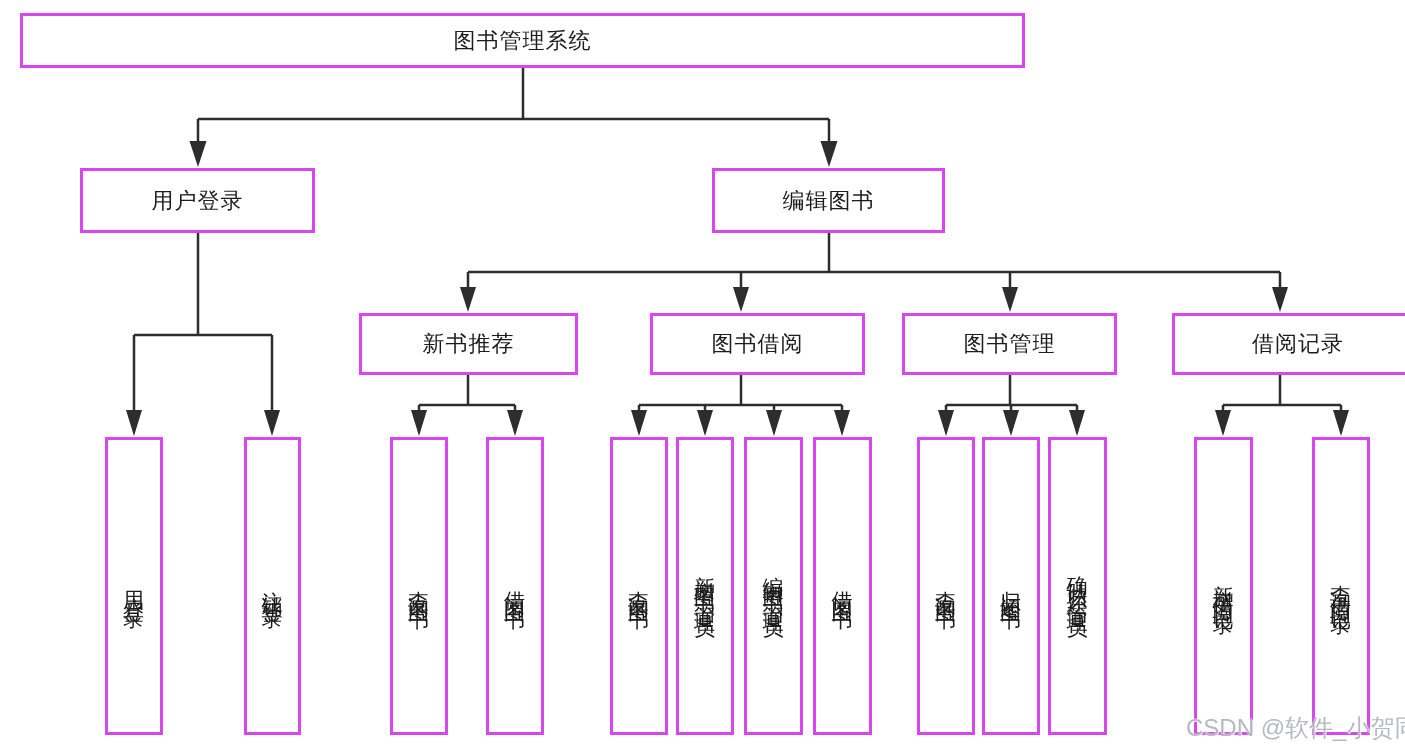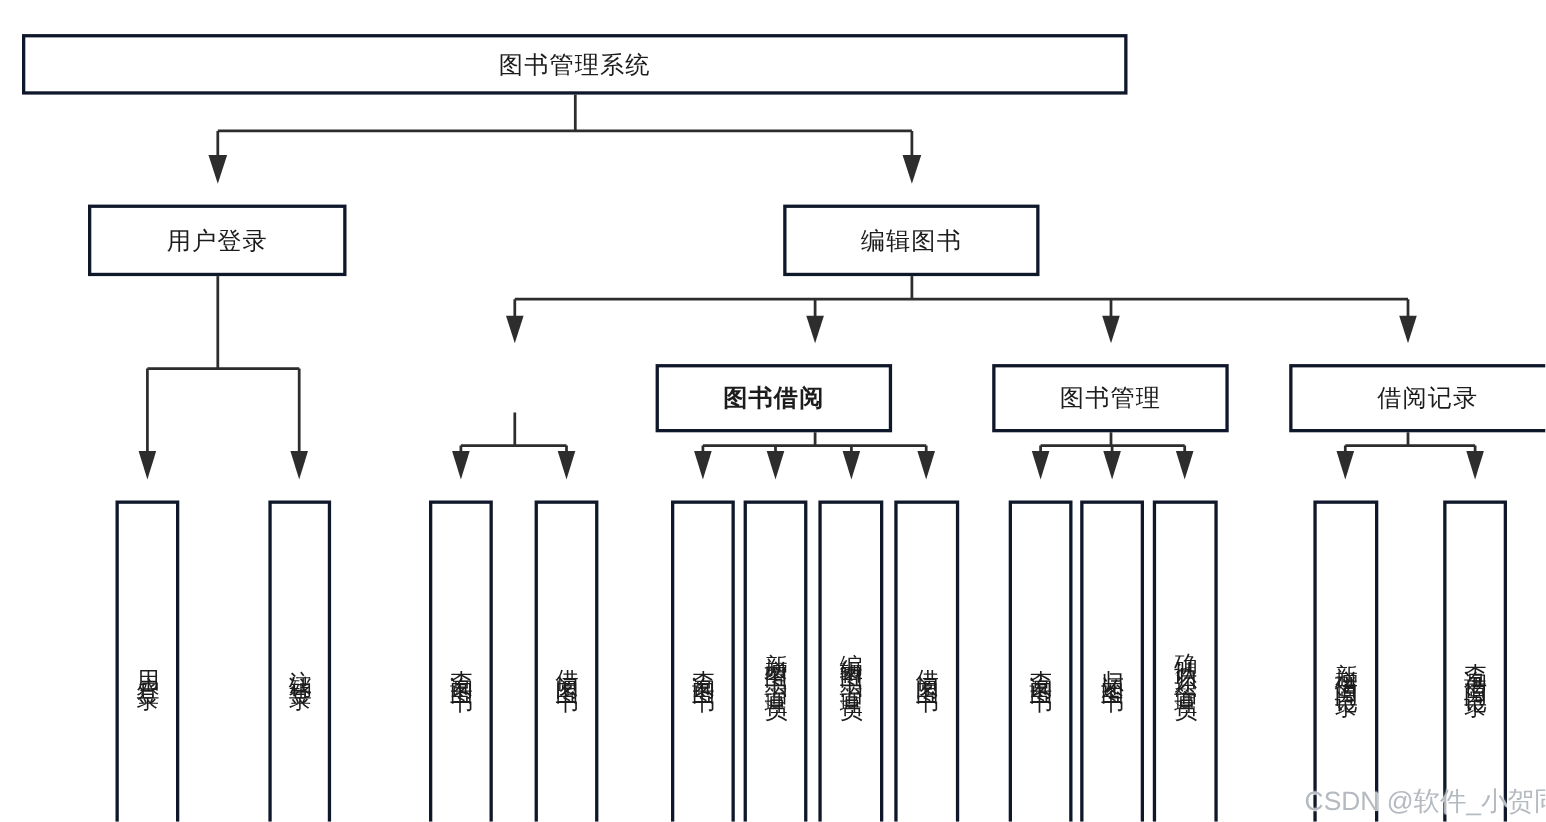--- a/index.html
+++ b/index.html
@@ -18,28 +18,27 @@
   .connector-layer {
     position: absolute;
     left: 0; top: 0;
     width: 1405px;
     height: 747px;
     z-index: 1;
   }
   .node {
     position: absolute;
     box-sizing: border-box;
-    border: 3px solid #0f172a;
+    border: 3px solid #d946ef;
     background: #ffffff;
     display: flex;
     align-items: center;
     justify-content: center;
     color: #1c1c1c;
     z-index: 2;
-    margin-top: 18px;
   }
   .node-h {
     font-size: 22px;
     letter-spacing: 1px;
     white-space: nowrap;
   }
   .node-v {
     font-size: 21px;
     writing-mode: vertical-rl;
     text-orientation: mixed;
@@ -108,21 +107,22 @@
       <polygon points="1215,410 1231,410 1223,436"></polygon>
       <polygon points="1333,410 1349,410 1341,436"></polygon>
     </g>
   </svg>
 
   <div class="node node-h" style="left:20px; top:13px; width:1005px; height:55px;">图书管理系统</div>
 
   <div class="node node-h" style="left:80px; top:168px; width:235px; height:65px;">用户登录</div>
   <div class="node node-h" style="left:712px; top:168px; width:233px; height:65px;">编辑图书</div>
 
-  <div class="node node-h" style="left:596px; top:313px; width:215px; height:62px;font-weight:bold;">图书借阅</div>
+  <div class="node node-h" style="left:359px; top:313px; width:219px; height:62px;">新书推荐</div>
+  <div class="node node-h" style="left:650px; top:313px; width:215px; height:62px;">图书借阅</div>
   <div class="node node-h" style="left:902px; top:313px; width:215px; height:62px;">图书管理</div>
   <div class="node node-h" style="left:1172px; top:313px; width:252px; height:62px;">借阅记录</div>
 
   <div class="node node-v" style="left:105px; top:437px; width:58px; height:298px;">用户登录</div>
   <div class="node node-v" style="left:244px; top:437px; width:57px; height:298px;">注销登录</div>
 
   <div class="node node-v" style="left:390px; top:437px; width:58px; height:298px;">查询图书</div>
   <div class="node node-v" style="left:486px; top:437px; width:58px; height:298px;">借阅图书</div>
 
   <div class="node node-v" style="left:610px; top:437px; width:58px; height:298px;">查询图书</div>

